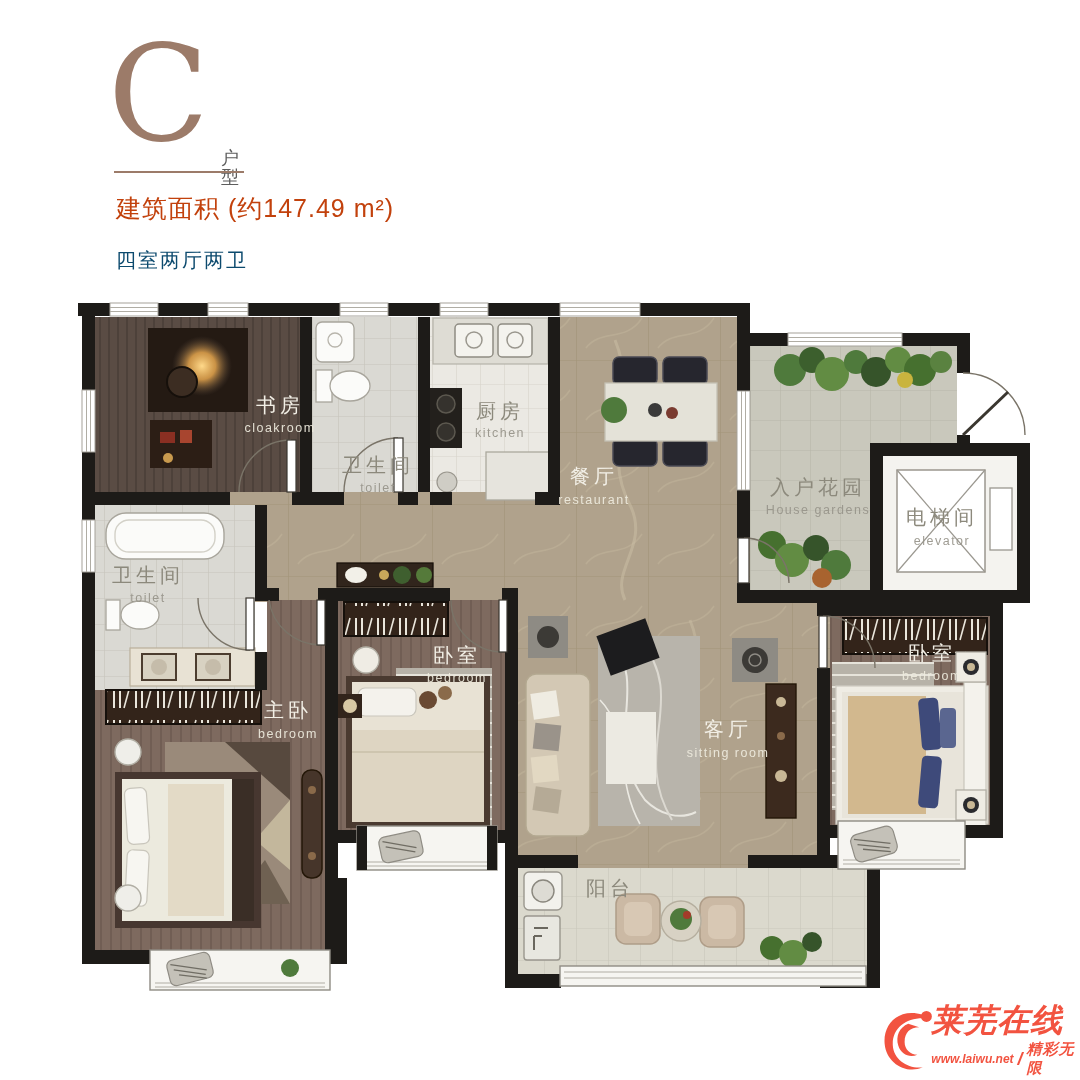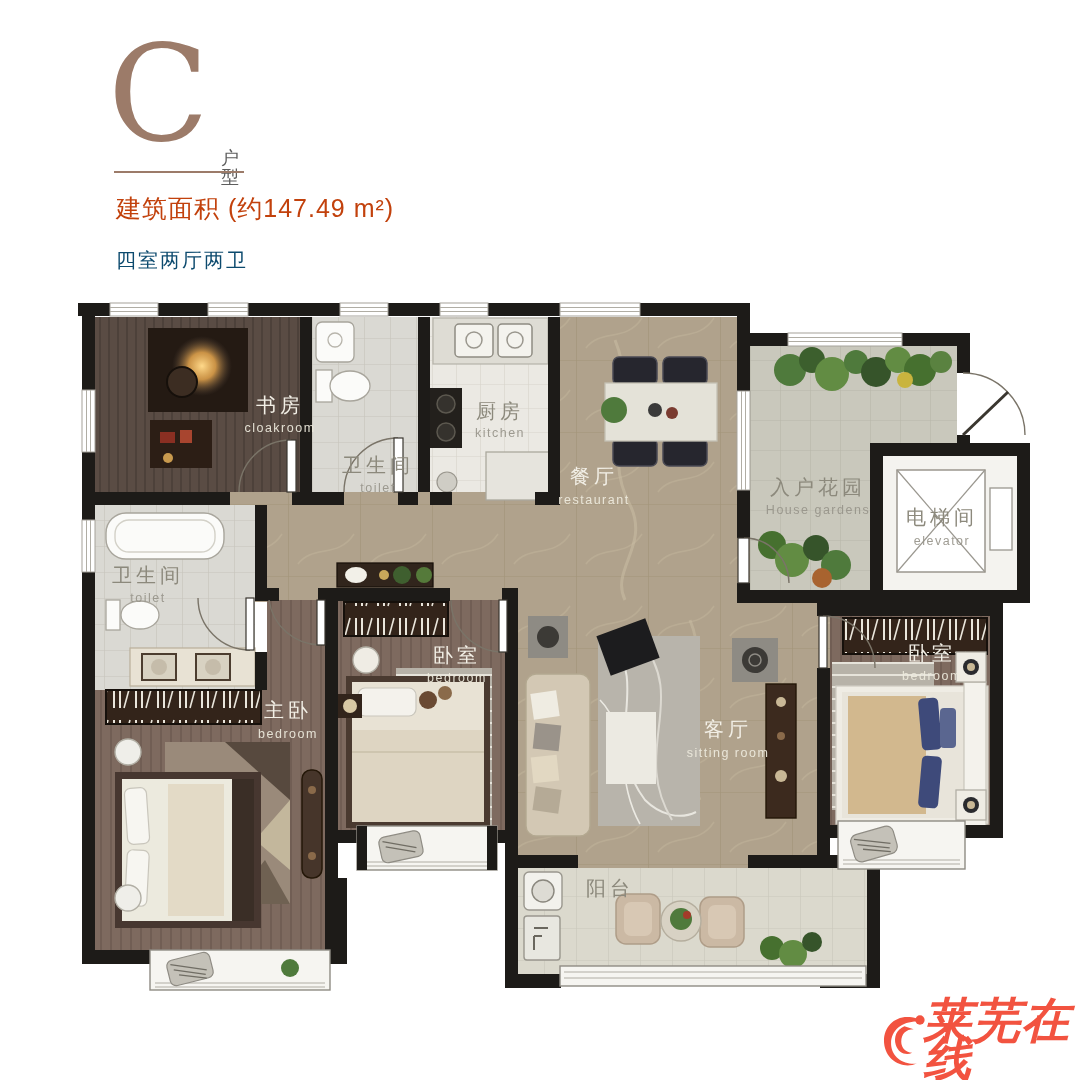--- a/index.html
+++ b/index.html
@@ -29,21 +29,21 @@
   .lz{font-size:20px;fill:#f2efe6;letter-spacing:4px;text-anchor:middle;}
   .le{font-size:12.5px;fill:#efecdf;letter-spacing:1.5px;text-anchor:middle;opacity:.92;}
   .lzd{fill:#8c897c;}
   .led{fill:#97948a;}
   
   .watermark{position:absolute;right:4px;bottom:2px;width:195px;height:80px;z-index:4;
              color:#f25340;}
   .wm-inner{position:absolute;right:0;bottom:0;display:flex;align-items:flex-end;}
   .wm-icon{width:62px;height:74px;margin-right:-6px;}
   .wm-text{text-align:left;}
-  .wm-brand{font-size:48px;font-weight:bold;font-style:italic;letter-spacing:1px;
+  .wm-brand{font-size:32px;font-weight:bold;font-style:italic;letter-spacing:1px;
             line-height:38px;}
   .wm-sub{font-size:12px;font-weight:bold;font-style:italic;display:flex;
           align-items:center;gap:4px;margin-top:1px;}
   .wm-slash{font-size:18px;font-weight:bold;}
   .wm-slogan{font-size:15px;font-weight:bold;font-style:italic;letter-spacing:1px;}
 </style>
 </head>
 <body>
 
 <div class="header">
@@ -521,15 +521,20 @@
 
 <div class="watermark">
   <div class="wm-inner">
     <svg class="wm-icon" viewBox="0 0 62 74">
       <path fill="#f25340" d="M46 8 C 20 0 2 18 4 40 C 6 62 28 74 46 66 C 30 68 14 58 13 42 C 12 24 26 12 46 12 Z"></path>
       <path fill="#f25340" d="M30 18 C 20 22 16 32 19 42 C 22 52 32 56 40 52 C 32 52 26 46 26 38 C 26 28 32 22 42 22 Z"></path>
       <circle cx="50" cy="10" r="6" fill="#f25340"></circle>
     </svg>
     <div class="wm-text">
       <div class="wm-brand">莱芜在线</div>
+      <div class="wm-sub">
+        <span>www.laiwu.net</span>
+        <span class="wm-slash">/</span>
+        <span class="wm-slogan">精彩无限</span>
+      </div>
     </div>
   </div>
 </div>
 
 </body></html>

